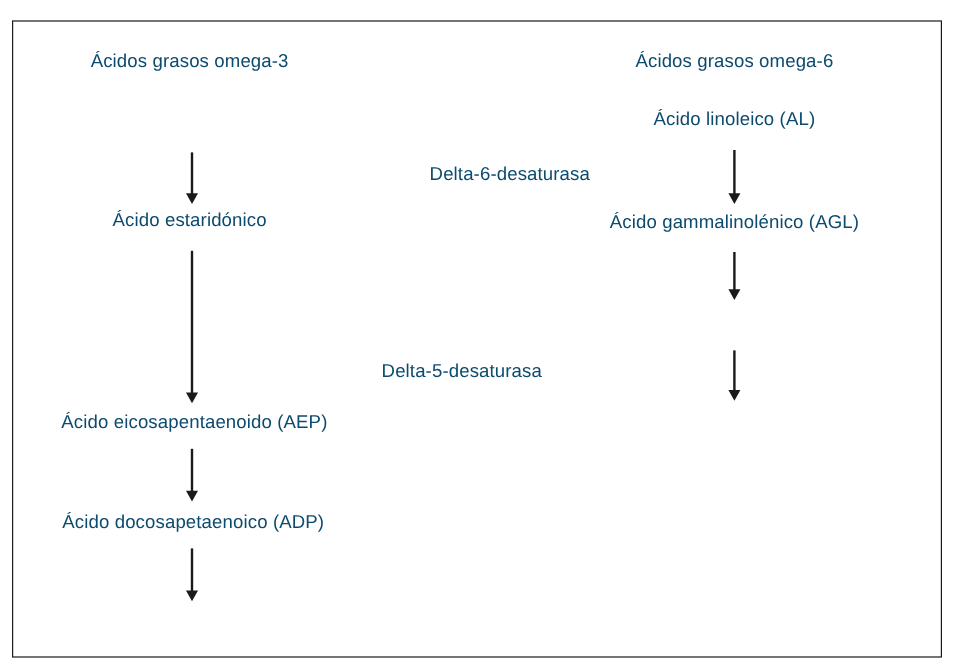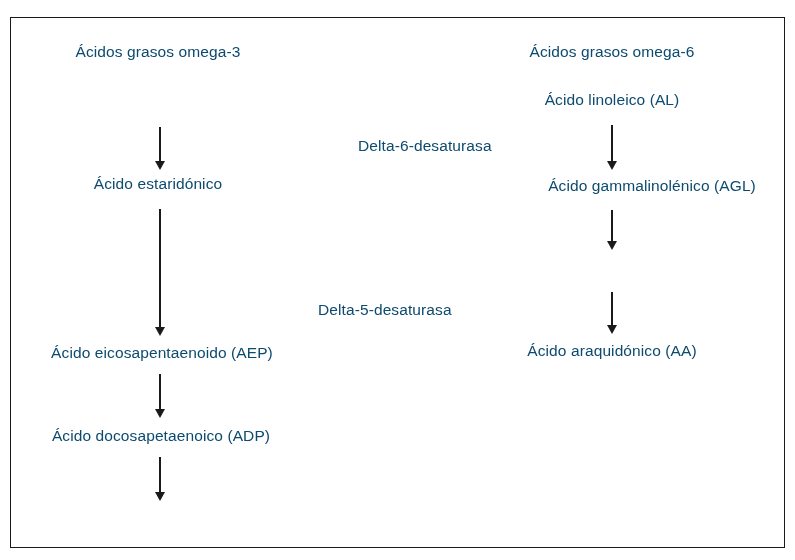--- a/index.html
+++ b/index.html
@@ -68,17 +68,16 @@
   <div class="arrow" style="left:159px; top:374px; height:36px;"></div>
   <span class="label centered" style="left:161px; top:426px;">Ácido docosapetaenoico (ADP)</span>
   <div class="arrow" style="left:159px; top:457px; height:36px;"></div>
 
   <span class="label" style="left:318px; top:136px;margin-left:40px;">Delta-6-desaturasa</span>
   <span class="label" style="left:318px; top:300px;">Delta-5-desaturasa</span>
 
   <span class="label centered" style="left:612px; top:42px;">Ácidos grasos omega-6</span>
   <span class="label centered" style="left:612px; top:90px;">Ácido linoleico (AL)</span>
   <div class="arrow" style="left:611px; top:125px; height:37px;"></div>
-  <span class="label centered" style="left:612px; top:176px;margin-left:40px;">Ácido gammalinolénico (AGL)</span>
+  <span class="label centered" style="left:612px; top:176px;">Ácido gammalinolénico (AGL)</span>
   <div class="arrow" style="left:611px; top:210px; height:32px;"></div>
   <div class="arrow" style="left:611px; top:292px; height:34px;"></div>
-  <span class="label centered" style="left:612px; top:341px;">Ácido araquidónico (AA)</span>
 </div>
 
 </body></html>

